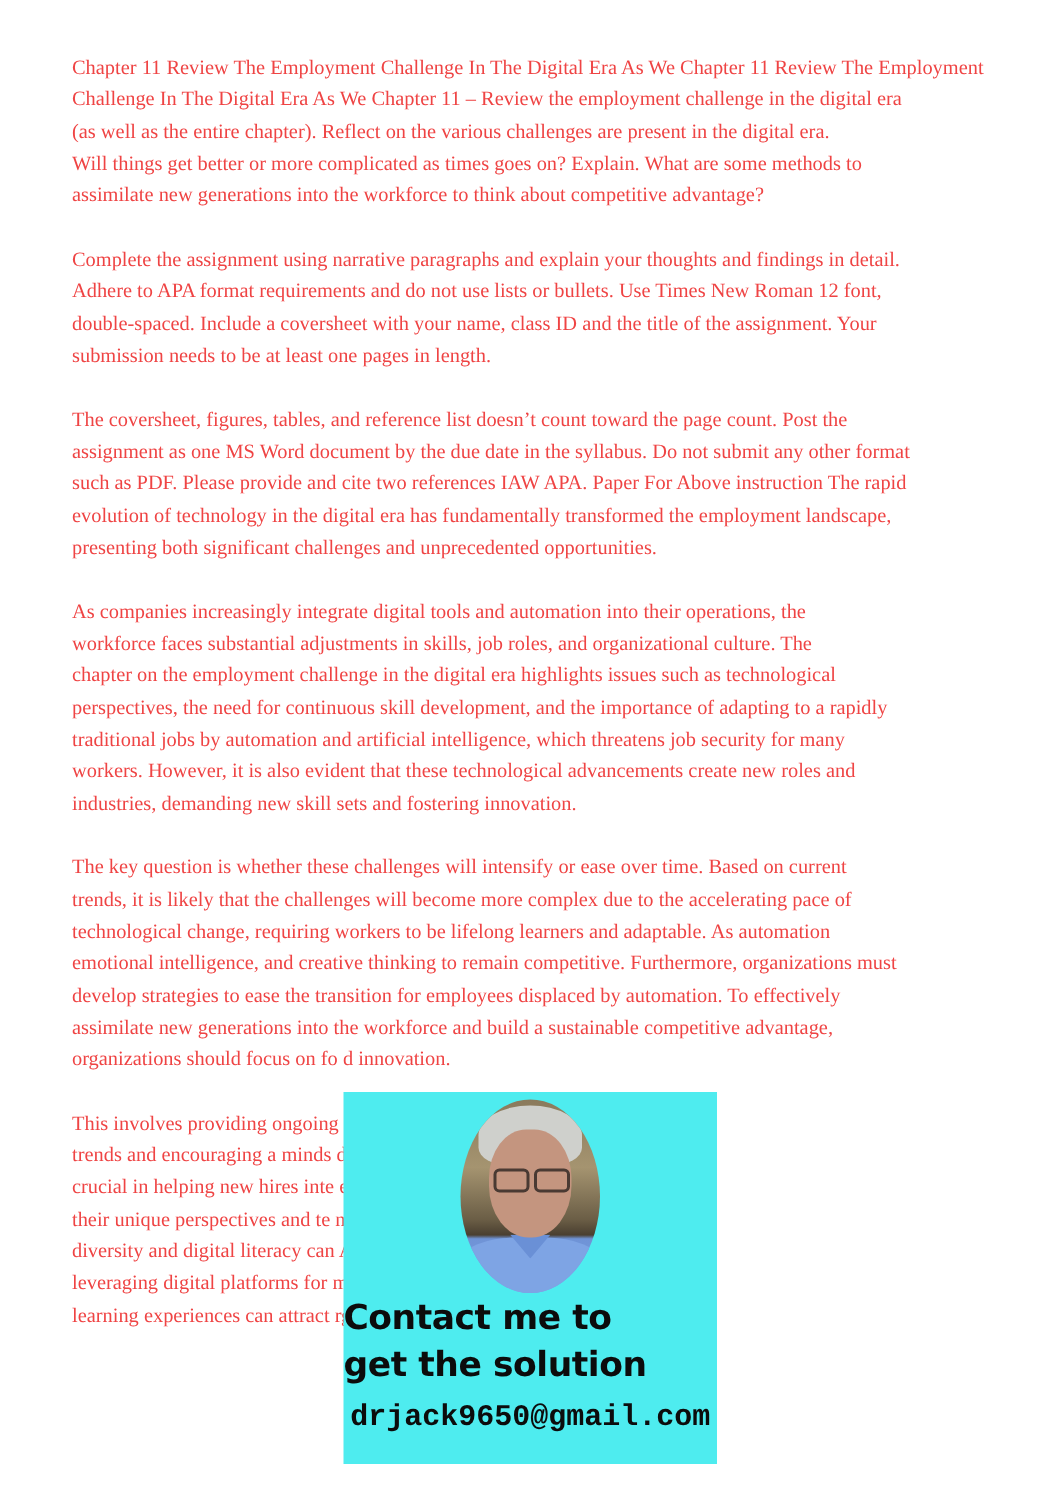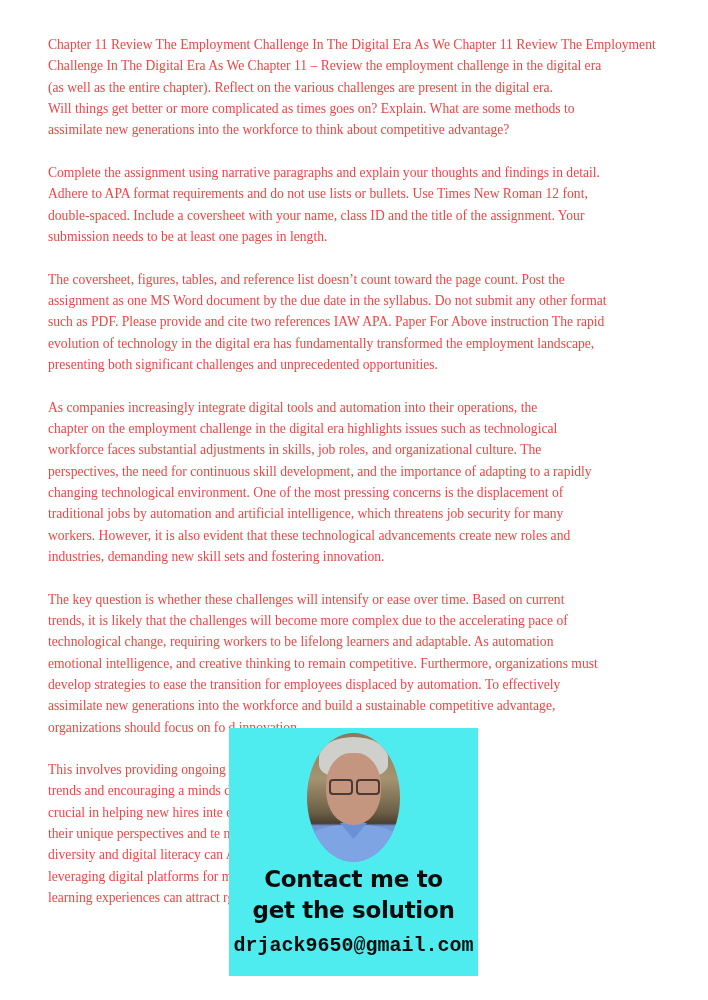--- a/index.html
+++ b/index.html
@@ -36,21 +36,21 @@
   .photo .glasses-r { left: 49px; }
   .photo .shirt {
     position: absolute; left: 0; top: 92px; width: 93px; height: 40px;
     background: #7ea4e4; border-radius: 40% 40% 0 0;
   }
   .photo .collar {
     position: absolute; left: 33px; top: 90px; width: 27px; height: 16px;
     background: #6a90d6; clip-path: polygon(0 0, 50% 100%, 100% 0);
   }
   .cta {
-    position: absolute; left: 0; width: 100%; text-align: center;
+    position: absolute; left: 0; width: 100%; text-align: left;
     font-family: "DejaVu Sans", "Liberation Sans", sans-serif; font-weight: bold;
     color: #0c0c0c; font-size: 23px; letter-spacing: -0.3px;
   }
   .cta.l1 { top: 138px; }
   .cta.l2 { top: 169px; }
   .email {
     position: absolute; left: 0; width: 100%; top: 206px; text-align: center;
     font-family: Liberation Mono, monospace; font-weight: bold;
     font-size: 20px; color: #0c0c0c;
   }
@@ -74,24 +74,23 @@
     </div>
     <div class="para">
       <span class="line">The coversheet, figures, tables, and reference list doesn’t count toward the page count. Post the</span>
       <span class="line">assignment as one MS Word document by the due date in the syllabus. Do not submit any other format</span>
       <span class="line">such as PDF. Please provide and cite two references IAW APA. Paper For Above instruction The rapid</span>
       <span class="line">evolution of technology in the digital era has fundamentally transformed the employment landscape,</span>
       <span class="line">presenting both significant challenges and unprecedented opportunities.</span>
     </div>
     <div class="para">
       <span class="line">As companies increasingly integrate digital tools and automation into their operations, the</span>
+      <span class="line">workforce faces substantial adjustments in skills, job roles, and organizational culture. The</span>
       <span class="line">chapter on the employment challenge in the digital era highlights issues such as technological</span>
-      <span class="line">workforce faces substantial adjustments in skills, job roles, and organizational culture. The</span>
       <span class="line">perspectives, the need for continuous skill development, and the importance of adapting to a rapidly</span>
-      <span class="line">changing technological environment. One of the most pressing concerns is the displacement of</span>
       <span class="line">traditional jobs by automation and artificial intelligence, which threatens job security for many</span>
       <span class="line">workers. However, it is also evident that these technological advancements create new roles and</span>
       <span class="line">industries, demanding new skill sets and fostering innovation.</span>
     </div>
     <div class="para">
       <span class="line">The key question is whether these challenges will intensify or ease over time. Based on current</span>
       <span class="line">trends, it is likely that the challenges will become more complex due to the accelerating pace of</span>
       <span class="line">technological change, requiring workers to be lifelong learners and adaptable. As automation</span>
       <span class="line">emotional intelligence, and creative thinking to remain competitive. Furthermore, organizations must</span>
       <span class="line">develop strategies to ease the transition for employees displaced by automation. To effectively</span>

